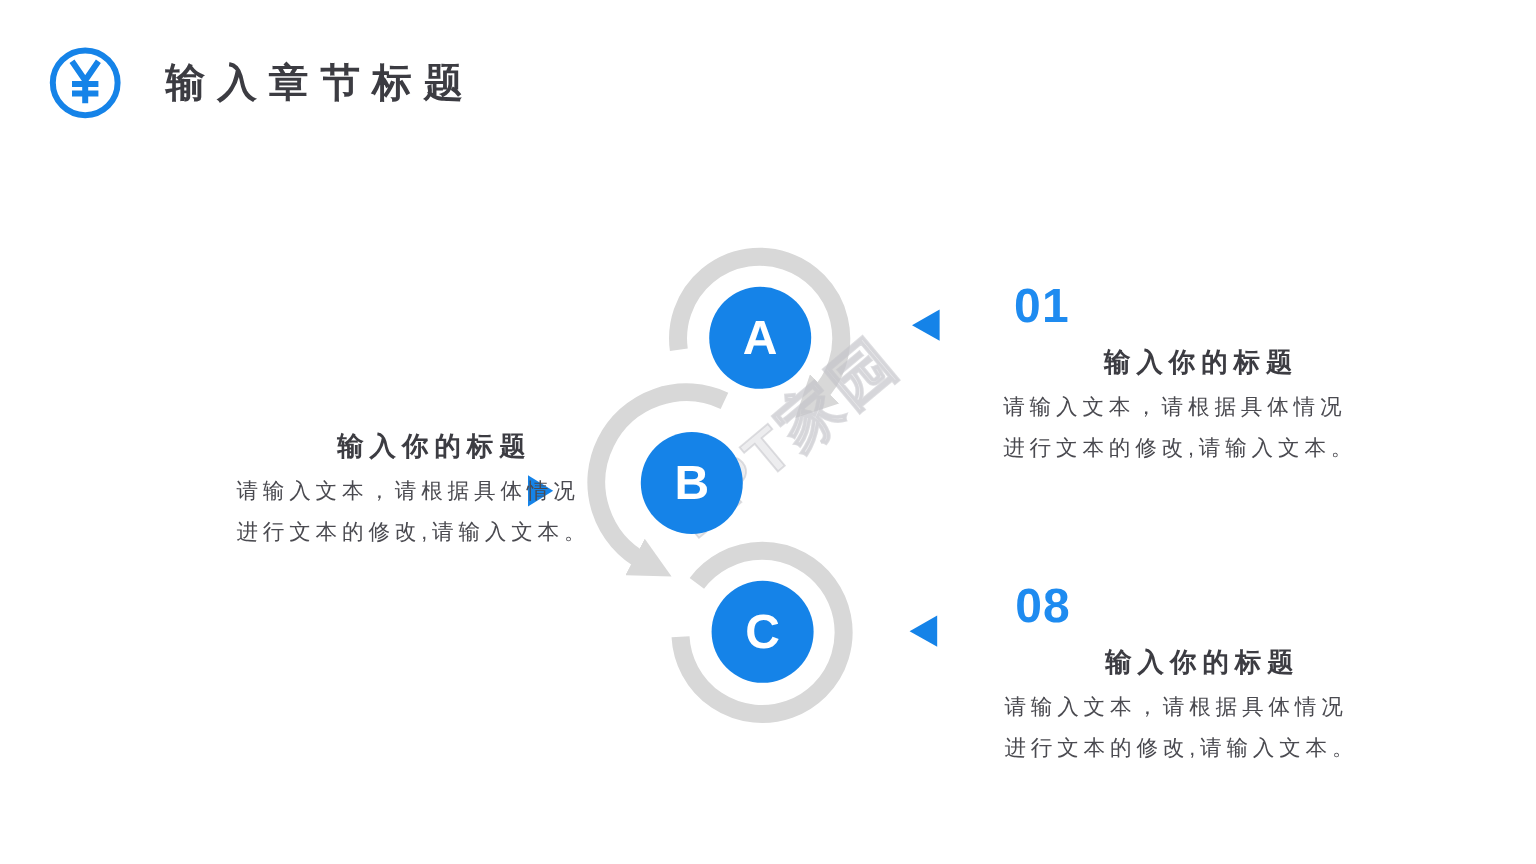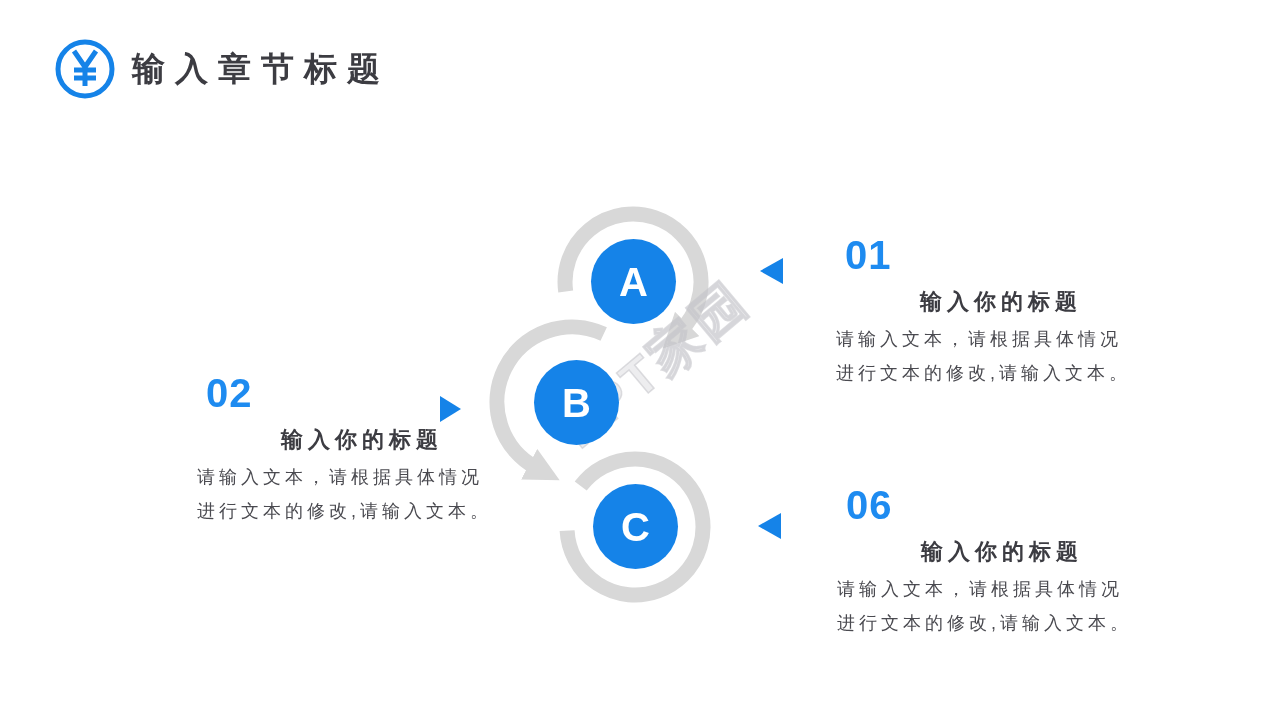--- a/index.html
+++ b/index.html
@@ -10,21 +10,21 @@
     --body-gray:#4A4A50;
   }
   *{box-sizing:border-box;}
   html,body{margin:0;padding:0;background:#fff;}
   .slide{
     position:relative;width:1280px;height:720px;background:#ffffff;overflow:hidden;
     font-family:"Liberation Sans","DejaVu Sans",sans-serif;
   }
 
   
-  .header{position:absolute;left:54px;top:38px;display:flex;align-items:flex-end;gap:16px;}
+  .header{position:absolute;left:40px;top:38px;display:flex;align-items:flex-end;gap:36px;}
   .header-icon{width:62px;height:62px;flex:0 0 auto;}
   .header-icon svg{display:block;width:62px;height:62px;}
   .header-icon circle,.header-icon path{stroke:var(--accent);stroke-width:5;fill:none;}
   .header-title{
     margin:0;font-size:33px;font-weight:bold;color:var(--title-dark);
     letter-spacing:10px;line-height:62px;white-space:nowrap;
   }
 
   
   .arcs-svg{position:absolute;left:0;top:0;width:1280px;height:720px;}
@@ -131,26 +131,25 @@
   <div class="tri tri-left tri-03"></div>
 
   <section class="block block-01">
     <div class="num">01</div>
     <h2>输入你的标题</h2>
     <p class="first">请输入文本，请根据具体情况</p>
     <p>进行文本的修改,请输入文本。</p>
   </section>
 
   <section class="block block-02">
-    <div class="num">02</div>
     <h2>输入你的标题</h2>
     <p class="first">请输入文本，请根据具体情况</p>
     <p>进行文本的修改,请输入文本。</p>
   </section>
 
   <section class="block block-03">
-    <div class="num">06</div>
+    <div class="num">08</div>
     <h2>输入你的标题</h2>
     <p class="first">请输入文本，请根据具体情况</p>
     <p>进行文本的修改,请输入文本。</p>
   </section>
 
 </div>
 
 </body></html>

